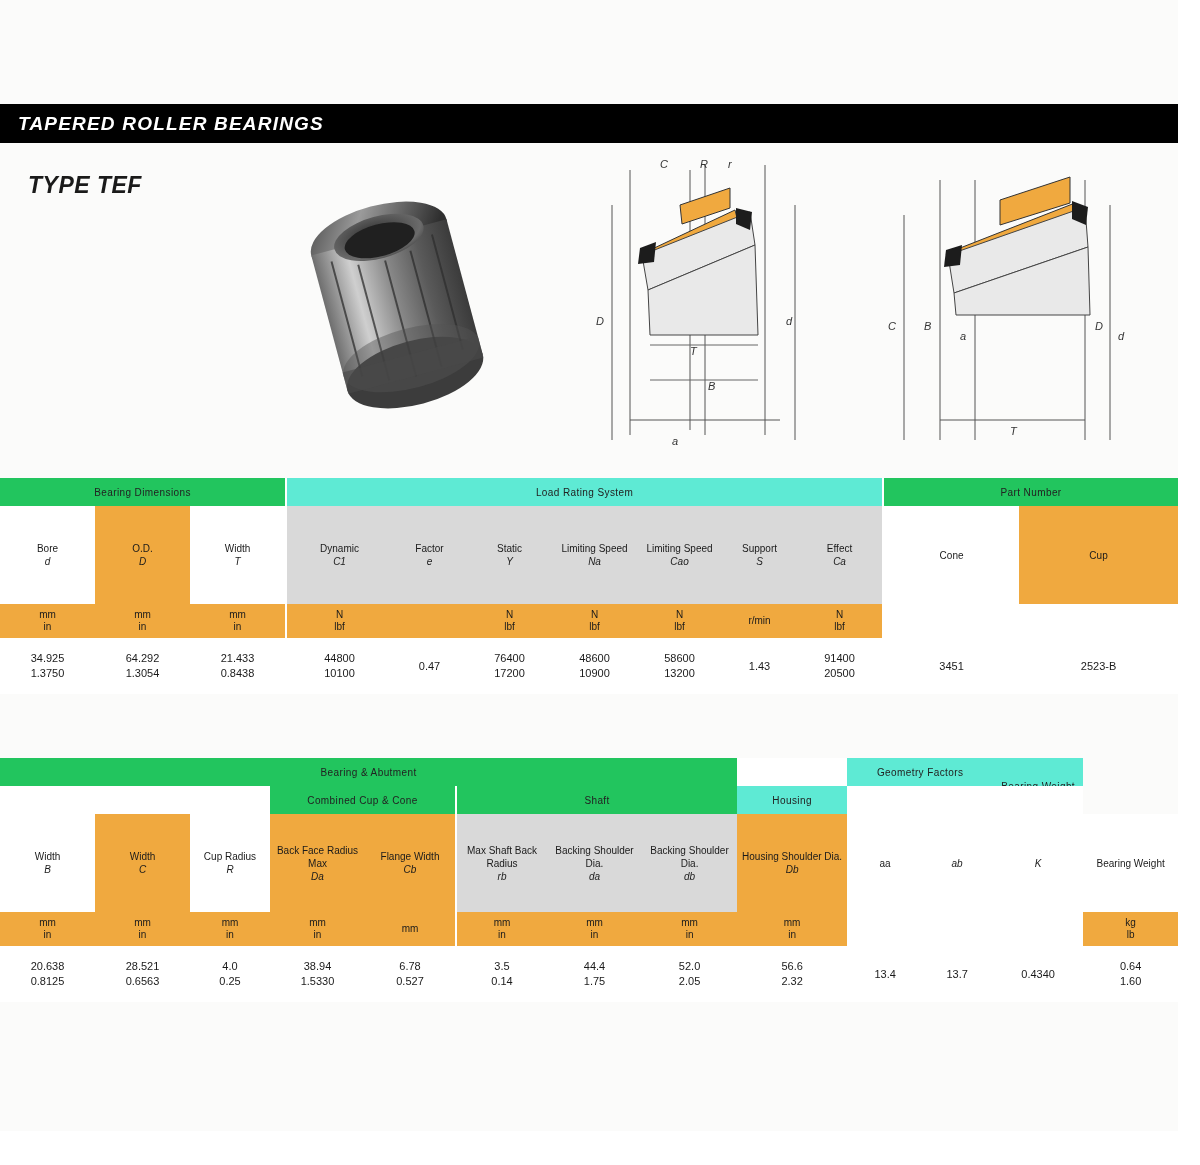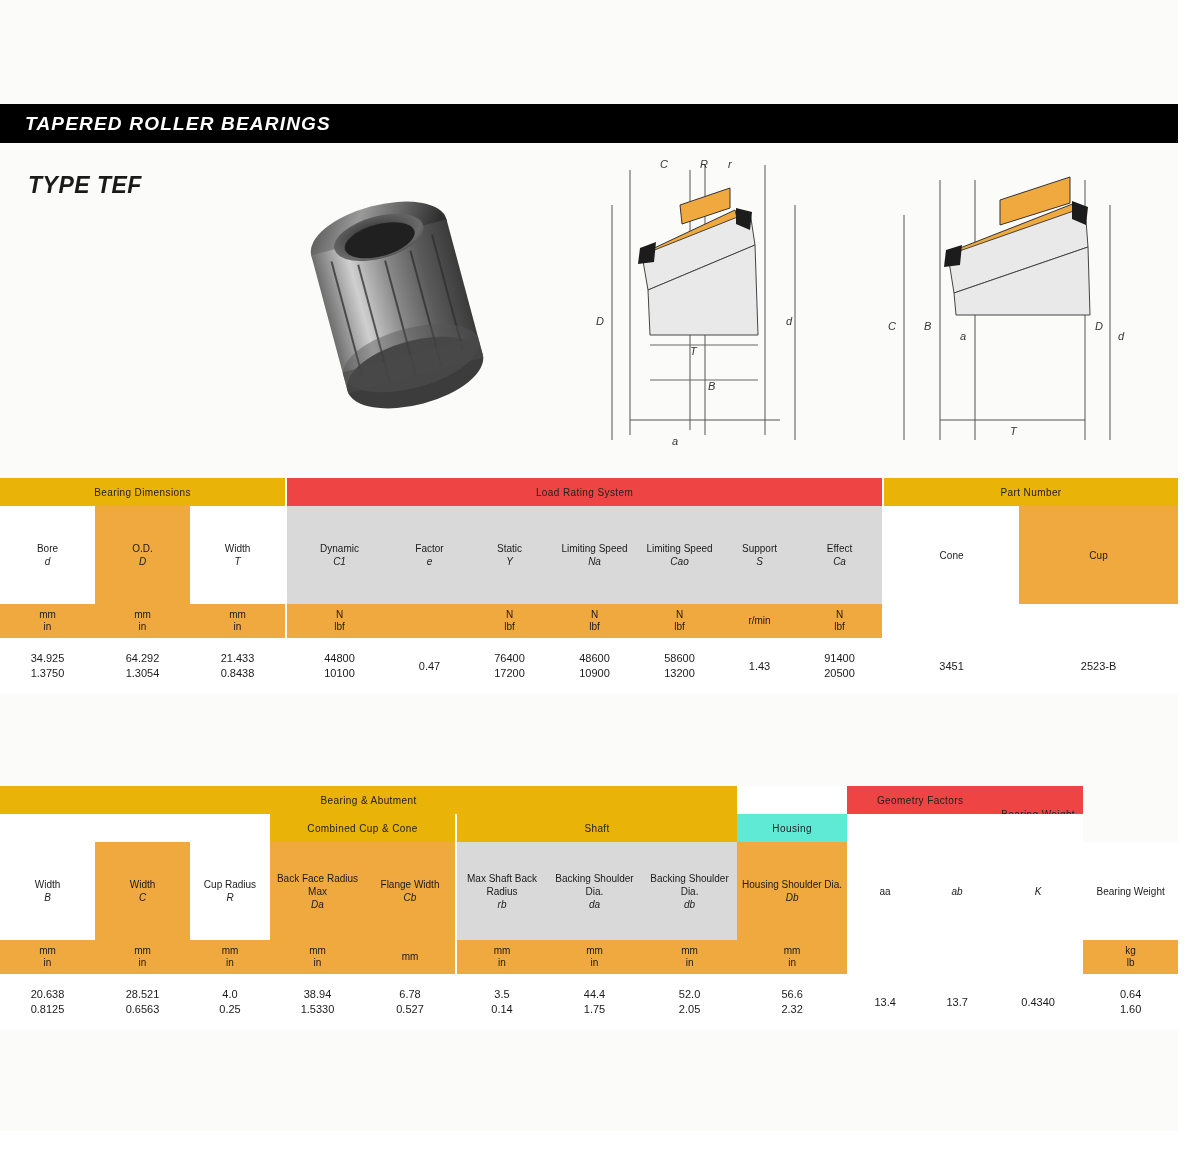--- a/index.html
+++ b/index.html
@@ -51,21 +51,21 @@
     height: 39px;
     background: #000000;
     color: #ffffff;
     display: flex;
     align-items: center;
   }
   .title-bar .t {
     font-size: 19px;
     font-weight: bold;
     letter-spacing: 1.2px;
-    padding-left: 25px;
+    padding-left: 18px;
     font-style: italic;
     filter: blur(0.6px);
   }
   .type-label {
     position: absolute;
     left: 28px;
     top: 172px;
     font-size: 23px;
     font-weight: bold;
     font-style: italic;
@@ -108,29 +108,29 @@
     font-size: 9px;
   }
   .tbl td, .tbl th {
     border: 0;
     padding: 0;
     text-align: center;
     vertical-align: middle;
     font-weight: normal;
   }
   .grp {
-    background: #eab308;
+    background: #22c55e;
     color: #222;
     font-size: 10px;
     font-weight: bold;
     height: 28px;
     letter-spacing: .4px;
     filter: blur(0.5px);
   }
-  .grp.white { background:#ef4444; }
+  .grp.white { background:#5eead4; }
   .subhdr {
     background: #ffffff;
     height: 98px;
     font-size: 10px;
     line-height: 13px;
     filter: blur(0.45px);
   }
   .subhdr.shade { background:#d9d9d9; }
   .subhdr.orange { background:#f0a93f; }
   .units {
@@ -428,21 +428,21 @@
             <span class="two">91400</span>
             <span class="two">20500</span>
           </td>
       <td class="sep"></td>
       <td class="vals">3451</td>
       <td class="vals">2523-B</td>
     </tr>
   </tbody>
     </table>
 
-  <table class="tbl" style="left:0px; top:786px; width:1178px;">
+  <table class="tbl" style="left:0px; top:758px; width:1178px;">
     <colgroup>
       <col style="width:95px">
         <col style="width:95px">
         <col style="width:80px">
       <col style="width:95px">
         <col style="width:90px">
       <col style="width:2px">
       <col style="width:90px">
         <col style="width:95px">
         <col style="width:95px">

